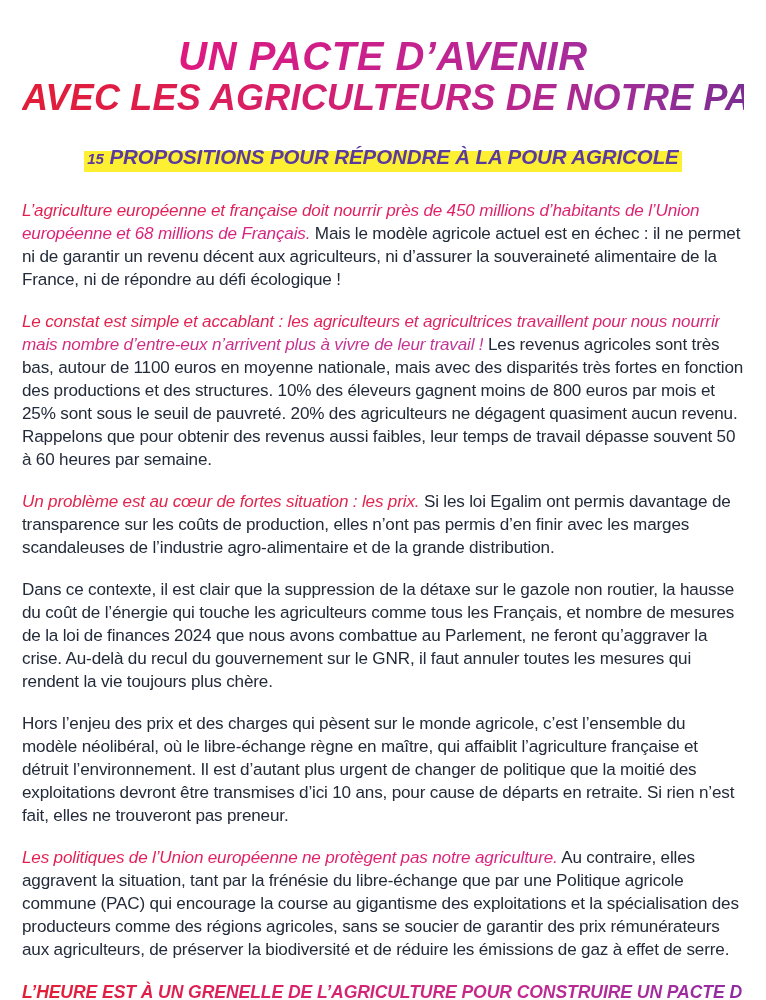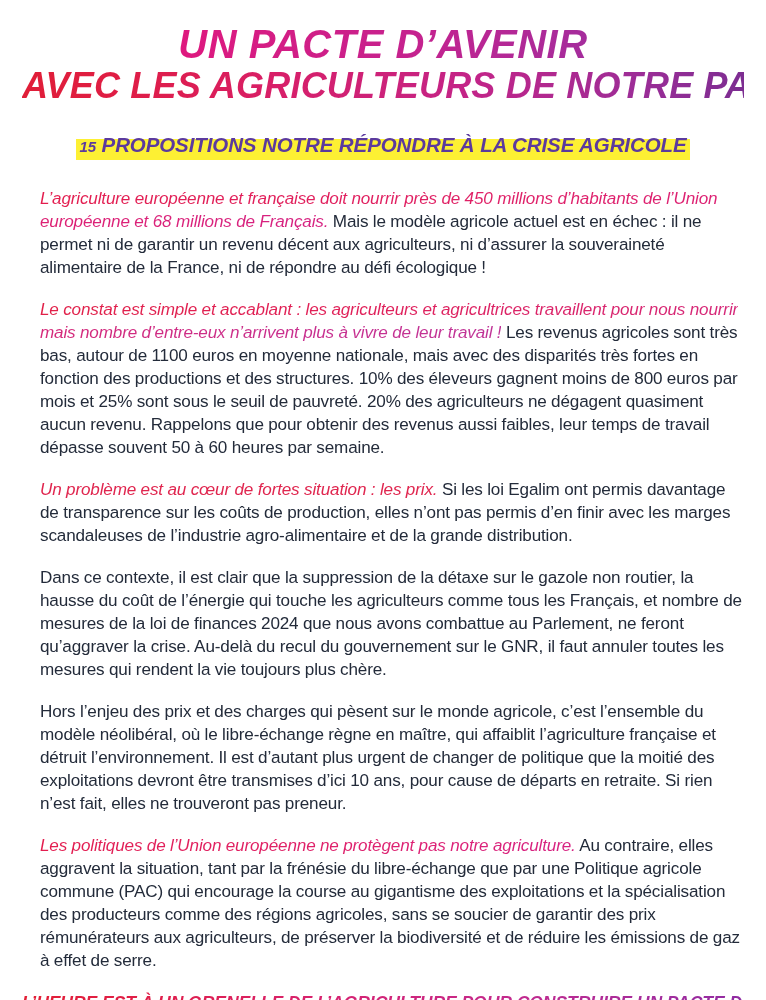--- a/index.html
+++ b/index.html
@@ -19,21 +19,21 @@
     position: relative;
     width: 766px;
     height: 1000px;
     box-sizing: border-box;
     padding: 0 22px;
     background: #ffffff;
   }
 
   
   .title-block {
-    padding-top: 24px;
+    padding-top: 36px;
     text-align: center;
   }
 
   .title-line {
     display: block;
     font-family: "Liberation Sans", sans-serif;
     font-weight: bold;
     font-style: italic;
     letter-spacing: -0.3px;
     line-height: 1.02;
@@ -92,21 +92,20 @@
     position: relative;
     z-index: 1;
   }
   .subtitle .num {
     font-size: 15px;
   }
 
   
   .body-block {
     margin-top: 30px;
-    margin-left: 18px;
   }
 
   p.para {
     margin: 0 0 19px 0;
     font-size: 17.1px;
     line-height: 1.345;
     color: #232b3a;
     text-align: left;
     letter-spacing: -0.15px;
     word-spacing: -0.1px;
@@ -156,21 +155,21 @@
 <div class="page">
 
   <div class="title-block">
     <span class="title-line title-line-1">UN PACTE D’AVENIR</span>
     <span class="title-line title-line-2">AVEC LES AGRICULTEURS DE NOTRE PAYS</span>
   </div>
 
   <div class="subtitle-wrap">
     <div class="subtitle">
       <span class="hl"></span>
-      <span class="txt num">15</span><span class="txt"> PROPOSITIONS NOTRE RÉPONDRE À LA CRISE AGRICOLE</span>
+      <span class="txt num">15</span><span class="txt"> PROPOSITIONS POUR RÉPONDRE À LA POUR AGRICOLE</span>
     </div>
   </div>
 
   <div class="body-block">
 
     <p class="para">
       <span class="lead-pink">L’agriculture européenne et française doit nourrir près de 450 millions d’habitants de l’Union européenne et 68 millions de Français.</span><span>  Mais le modèle agricole actuel est en échec : il ne permet ni de garantir un revenu décent aux agriculteurs, ni d’assurer la souveraineté alimentaire de la France, ni de répondre au défi écologique !</span>
     </p>
 
     <p class="para">

